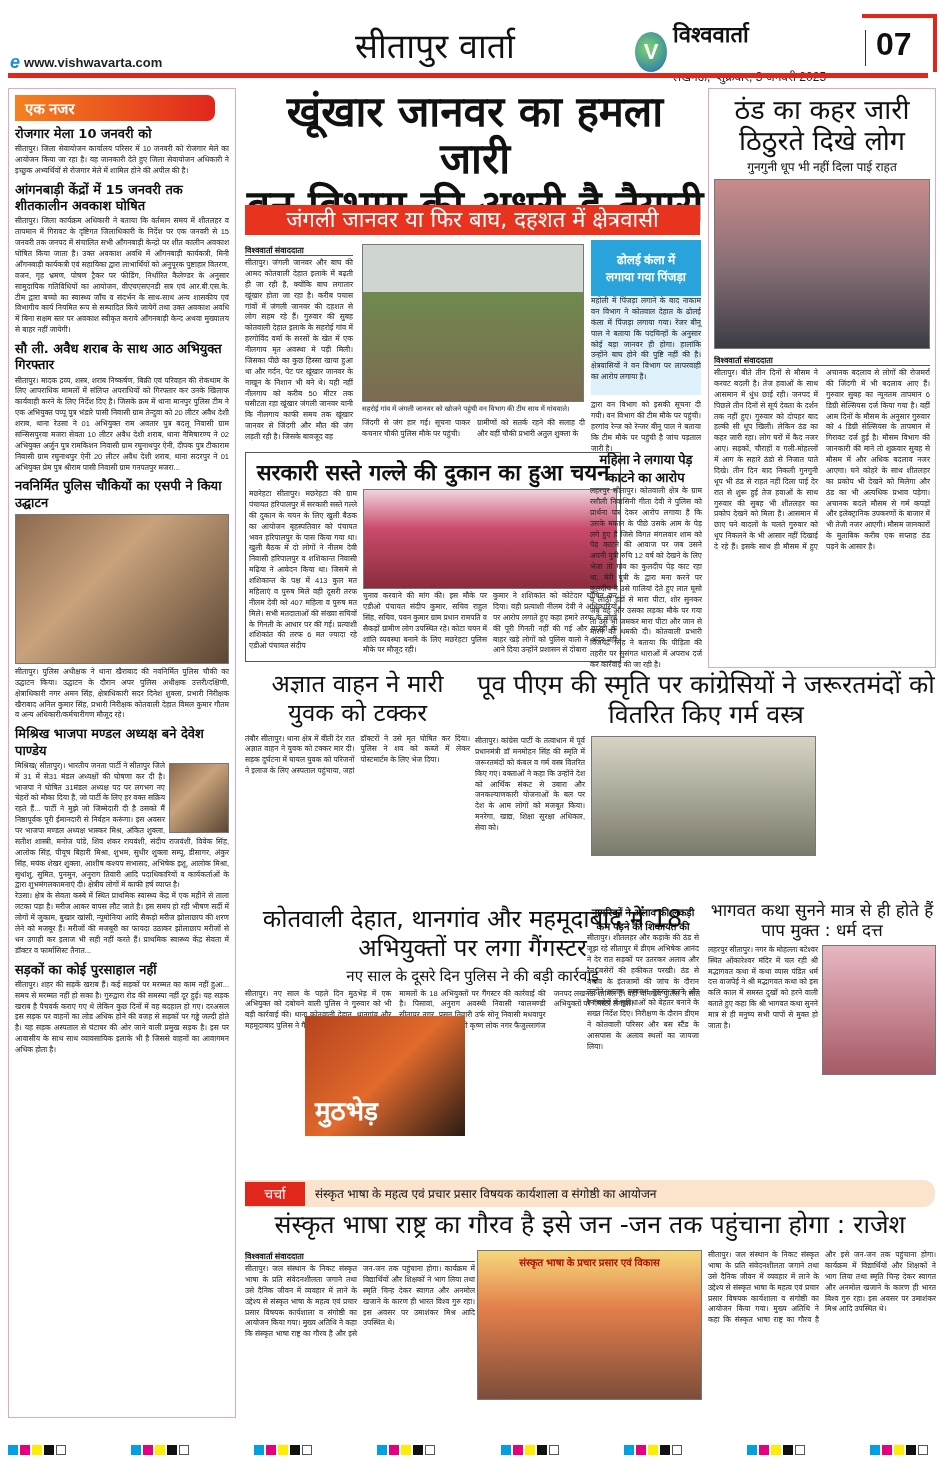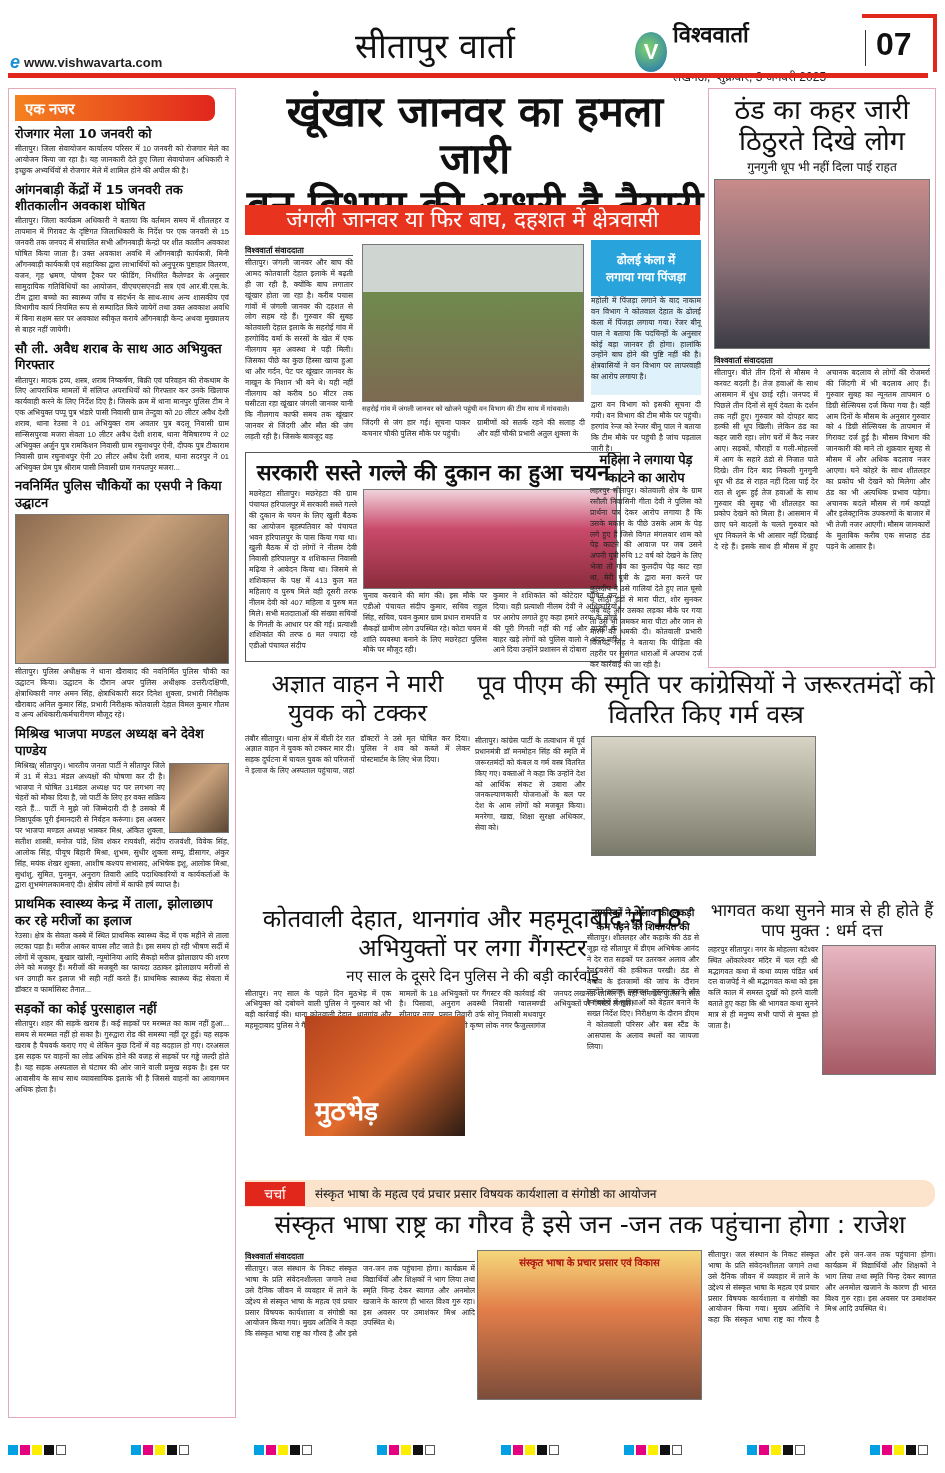--- a/index.html
+++ b/index.html
@@ -76,21 +76,20 @@
       <div class="h3">नवनिर्मित पुलिस चौकियों का एसपी ने किया उद्घाटन</div>
     <div class="photo" style="height:150px;margin:3px 0"></div>
     <div class="p">सीतापुर। पुलिस अधीक्षक ने थाना खैराबाद की नवनिर्मित पुलिस चौकी का उद्घाटन किया। उद्घाटन के दौरान अपर पुलिस अधीक्षक उत्तरी/दक्षिणी, क्षेत्राधिकारी नगर अमन सिंह, क्षेत्राधिकारी सदर दिनेश शुक्ला, प्रभारी निरीक्षक खैराबाद अनिल कुमार सिंह, प्रभारी निरीक्षक कोतवाली देहात विमल कुमार गौतम व अन्य अधिकारी/कर्मचारीगण मौजूद रहे।</div>
     </div>
   <div>
       <div class="h3">मिश्रिख भाजपा मण्डल अध्यक्ष बने देवेश पाण्डेय</div>
     <div class="photo" style="float:right;width:60px;height:70px;margin:2px 0 2px 4px"></div>
     <div class="p">मिश्रिख( सीतापुर)। भारतीय जनता पार्टी ने सीतापुर जिले में 31 में से31 मंडल अध्यक्षों की घोषणा कर दी है। भाजपा ने घोषित 31मंडल अध्यक्ष पद पर लगभग नए चेहरों को मौका दिया है, जो पार्टी के लिए हर वक्त सक्रिय रहते हैं... पार्टी ने मुझे जो जिम्मेदारी दी है उसको मैं निष्ठापूर्वक पूरी ईमानदारी से निर्वहन करूंगा। इस अवसर पर भाजपा मण्डल अध्यक्ष भास्कर मिश्र, अंकित शुक्ला, सतीश शास्त्री, मनोज पांडे, शिव शंकर रायवंशी, संदीप राजवंशी, विवेक सिंह, आलोक सिंह, पीयूष बिहारी मिश्रा, शुभम, सुधीर शुक्ला सम्पू, डीसागर, अंकुर सिंह, मयंक शेखर शुक्ला, आशीष कश्यप सभासद, अभिषेक इशू, आलोक मिश्रा, सुधांशु, सुमित, पुनमुन, अनुराग तिवारी आदि पदाधिकारियों व कार्यकर्ताओं के द्वारा शुभमंगलकामनाएं दी। क्षेत्रीय लोगों में काफी हर्ष व्याप्त है।</div>
     </div>
   <div>
-      <div class="h3">प्राथमिक स्वास्थ्य केन्द्र में ताला, झोलाछाप कर रहे मरीजों का इलाज</div>
       <div class="p">रेउसा। क्षेत्र के सेवता कस्बे में स्थित प्राथमिक स्वास्थ्य केंद्र में एक महीने से ताला लटका पड़ा है। मरीज आकर वापस लौट जाते है। इस समय हो रही भीषण सर्दी में लोगों में जुकाम, बुखार खांसी, न्यूमोनिया आदि सैकड़ो मरीज झोलाछाप की शरण लेने को मजबूर हैं। मरीजों की मजबूरी का फायदा उठाकर झोलाछाप मरीजों से धन उगाही कर इलाज भी सही नहीं करते हैं। प्राथमिक स्वास्थ्य केंद्र सेवता में डॉक्टर व फार्मासिस्ट तैनात...</div>
     </div>
   <div>
       <div class="h3">सड़कों का कोई पुरसाहाल नहीं</div>
       <div class="p">सीतापुर। शहर की सड़कें खराब हैं। कई सड़कों पर मरम्मत का काम नहीं हुआ... समय से मरम्मत नहीं हो सका है। गुरुद्वारा रोड की समस्या नहीं दूर हुई। यह सड़क खराब है पैचवर्क कराए गए थे लेकिन कुछ दिनों में वह बदहाल हो गए। दरअसल इस सड़क पर वाहनों का लोड अधिक होने की वजह से सड़कों पर गड्ढे जल्दी होते है। यह सड़क अस्पताल से घंटाघर की ओर जाने वाली प्रमुख सड़क है। इस पर आवासीय के साथ साथ व्यावसायिक इलाके भी है जिससे वाहनों का आवागमन अधिक होता है।</div>
     </div>
 </div>
 
 <div class="abs big-head">
     <div>खूंखार जानवर का हमला जारी</div>

